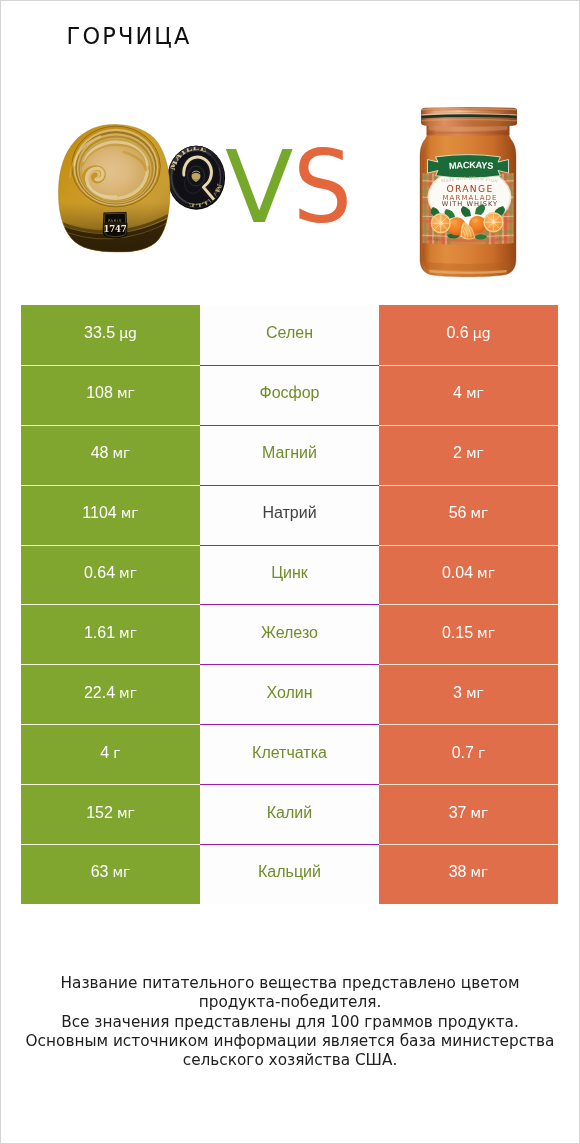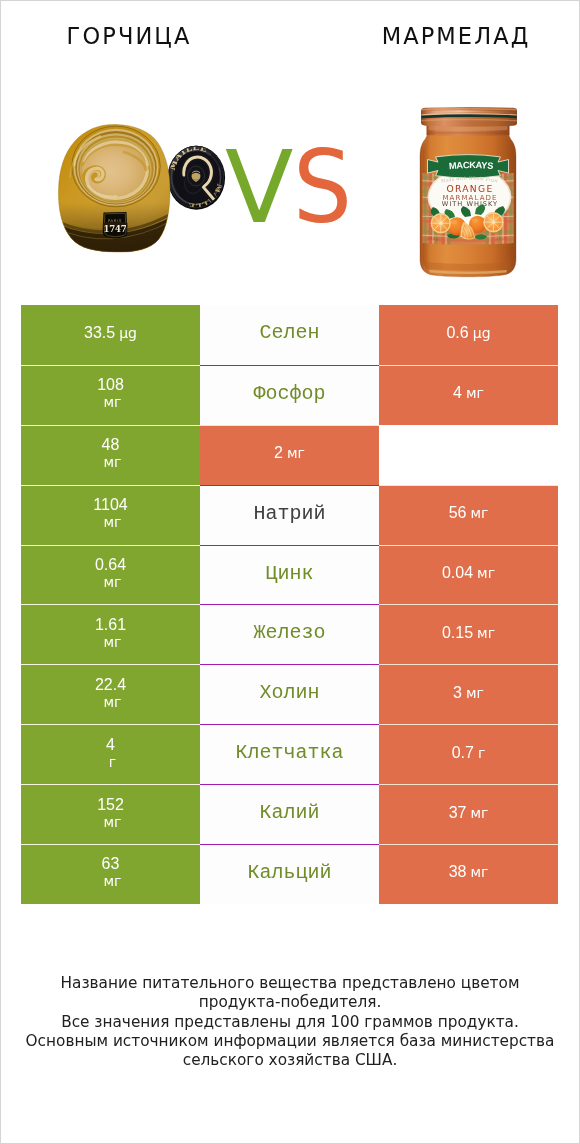--- a/index.html
+++ b/index.html
@@ -31,44 +31,43 @@
   .prod-right { position: absolute; left: 419px; top: 107px; }
 
   
   .tbl { position: absolute; left: 21px; top: 305px; width: 578px; }
   .row { display: flex; height: 59.9px; }
   .cell { display: flex; align-items: center; justify-content: center; flex: 0 0 179px; padding-bottom: 4px; }
   .c-left{flex:0 0 179px;} .c-mid{flex:0 0 179px;} .c-right{flex:0 0 179px;}
   .c-left  { background: #81a630; color: #ffffff; }
   .c-mid   { background: #fdfdfd; }
   .c-right { background: #e16e4a; color: #ffffff; }
-  .row + .row .c-left  { border-top: 1px solid #f4f4dd; flex-direction: column; }
+  .row + .row .c-left  { border-top: 1px solid #f4f4dd; }
   .row + .row .c-right { border-top: 1px solid #fbe3c9; }
   .row + .row .c-mid   { border-top: 1px solid #a21caf; }
   .num  { font-size: 16px; font-family:"Liberation Sans", sans-serif; }
   .unit { font-size: 14px; padding-left: 4px; font-family:"DejaVu Sans", sans-serif; }
-  .nutr { font-size: 20px; font-family:Liberation Mono, monospace; }
+  .nutr { font-size: 16px; font-family:Liberation Sans, sans-serif; }
   .nutr.green  { color: #718d2a; }
   .nutr.orange { color: #404040; }
 
   
   .foot { position: absolute; left: 0; top: 974px; width: 580px;
           text-align: center; font-size: 15.3px; line-height: 19.3px; color: #202020;
           font-family:"DejaVu Sans", sans-serif; }
   .foot div { white-space: nowrap; }
 </style>
 </head>
 <body>
 
 <div class="page">
 
   <div class="page-border"></div>
 
   <div class="title title-left">ГОРЧИЦА</div>
-  <div class="title title-right">МАРМЕЛАД</div>
 
   <div class="vs">
       <span class="v">V</span>
       <span class="s">S</span>
     </div>
 
   <div class="prod-left" id="prodLeft">
       <svg width="176" height="131" viewBox="0 0 176 131" style="display:block">
   <defs>
     <linearGradient id="mjOuter" x1="0.02" y1="0.1" x2="0.98" y2="0.9">
@@ -420,20 +419,23 @@
         <div class="cell c-right">
           <span class="num">4</span>
           <span class="unit">мг</span>
         </div>
       </div>
       <div class="row">
         <div class="cell c-left">
           <span class="num">48</span>
           <span class="unit">мг</span>
         </div>
+        <div class="cell c-mid">
+          <span class="nutr green">Магний</span>
+        </div>
         <div class="cell c-right">
           <span class="num">2</span>
           <span class="unit">мг</span>
         </div>
       </div>
       <div class="row">
         <div class="cell c-left">
           <span class="num">1104</span>
           <span class="unit">мг</span>
         </div>

